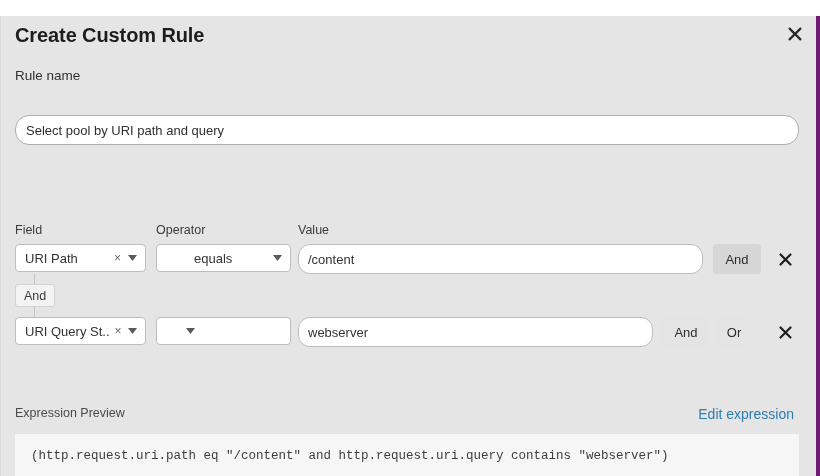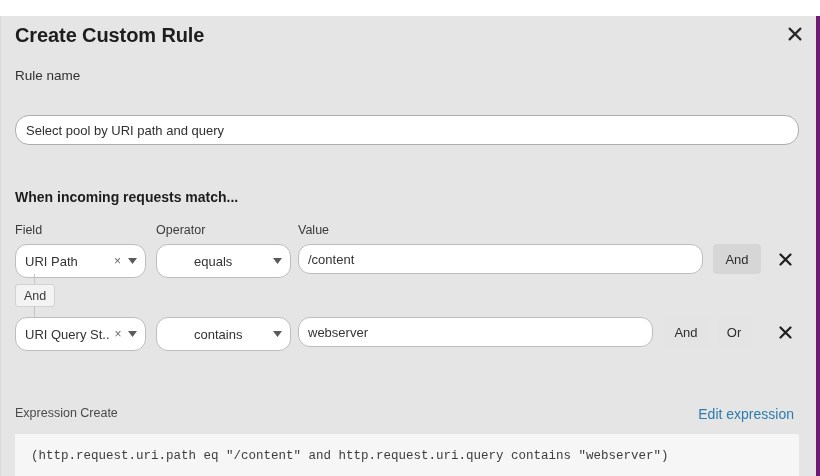--- a/index.html
+++ b/index.html
@@ -71,22 +71,22 @@
   #col-field    { left: 14px; }
   #col-operator { left: 155px; }
   #col-value    { left: 297px; }
 
   
   .cond-row { position: absolute; left: 0; width: 820px; height: 30px; }
   #row-0 { top: 228px; }
   #row-1 { top: 301px; }
 
   .select-box {
-    position: absolute; top: 0; height: 34px;
-    border: 1px solid #bdbdbd; border-radius: 12px;
+    position: absolute; top: 0; height: 28px;
+    border: 1px solid #bdbdbd; border-radius: 4px;
     background: #ffffff;
     display: flex; align-items: center;
     cursor: pointer;
   }
   .select-label {
     font-size: 13px; color: #333333;
     padding-left: 9px;
     flex: 1 1 auto;
     white-space: nowrap; overflow: hidden;
   }
@@ -191,21 +191,20 @@
   <div id="title">Create Custom Rule</div>
   <button id="close-btn">
     <svg width="14" height="14" viewBox="0 0 14 14" aria-hidden="true">
       <path d="M1.6 1.6 L12.4 12.4 M12.4 1.6 L1.6 12.4" stroke="#2a2a2a" stroke-width="2.2" stroke-linecap="round"></path>
     </svg>
   </button>
 
   <div class="field-label" id="rule-name-label">Rule name</div>
   <input id="rule-name-input" type="text" value="Select pool by URI path and query" style="">
 
-  <div id="match-heading">When incoming requests match...</div>
 
   <div class="col-header" id="col-field">Field</div>
   <div class="col-header" id="col-operator">Operator</div>
   <div class="col-header" id="col-value">Value</div>
 
   <div class="cond-row" id="row-0">
 
     <div class="select-box field-select">
       <span class="select-label">URI Path</span>
       <span class="clear-x">×</span>
@@ -246,38 +245,37 @@
       <span class="select-label">URI Query St...</span>
       <span class="clear-x">×</span>
       <span class="caret">
         <svg width="9" height="6" viewBox="0 0 9 6" aria-hidden="true">
           <path d="M0 0 L9 0 L4.5 6 Z" fill="#5a5a5a"></path>
         </svg>
       </span>
     </div>
 
     <div class="select-box operator-select">
-      <span class="select-label">contains</span>
       <span class="caret">
         <svg width="9" height="6" viewBox="0 0 9 6" aria-hidden="true">
           <path d="M0 0 L9 0 L4.5 6 Z" fill="#5a5a5a"></path>
         </svg>
       </span>
     </div>
 
     <input class="value-input" id="value-input-1" type="text" value="webserver" style="">
 
     <button class="logic-btn logic-plain" id="and-btn-1">And</button>
     <button class="logic-btn logic-plain" id="or-btn-1">Or</button>
 
     <button class="remove-btn" id="remove-btn-1">
       <svg width="13" height="13" viewBox="0 0 13 13" aria-hidden="true">
         <path d="M1.5 1.5 L11.5 11.5 M11.5 1.5 L1.5 11.5" stroke="#1f1f1f" stroke-width="2.2" stroke-linecap="round"></path>
       </svg>
     </button>
   </div>
 
   <div id="preview-divider"></div>
-  <div id="preview-label">Expression Create</div>
+  <div id="preview-label">Expression Preview</div>
   <a id="edit-expression-link">Edit expression</a>
   <div id="expression-code">(http.request.uri.path eq "/content" and http.request.uri.query contains "webserver")</div>
 
 </div>
 
 </body></html>

